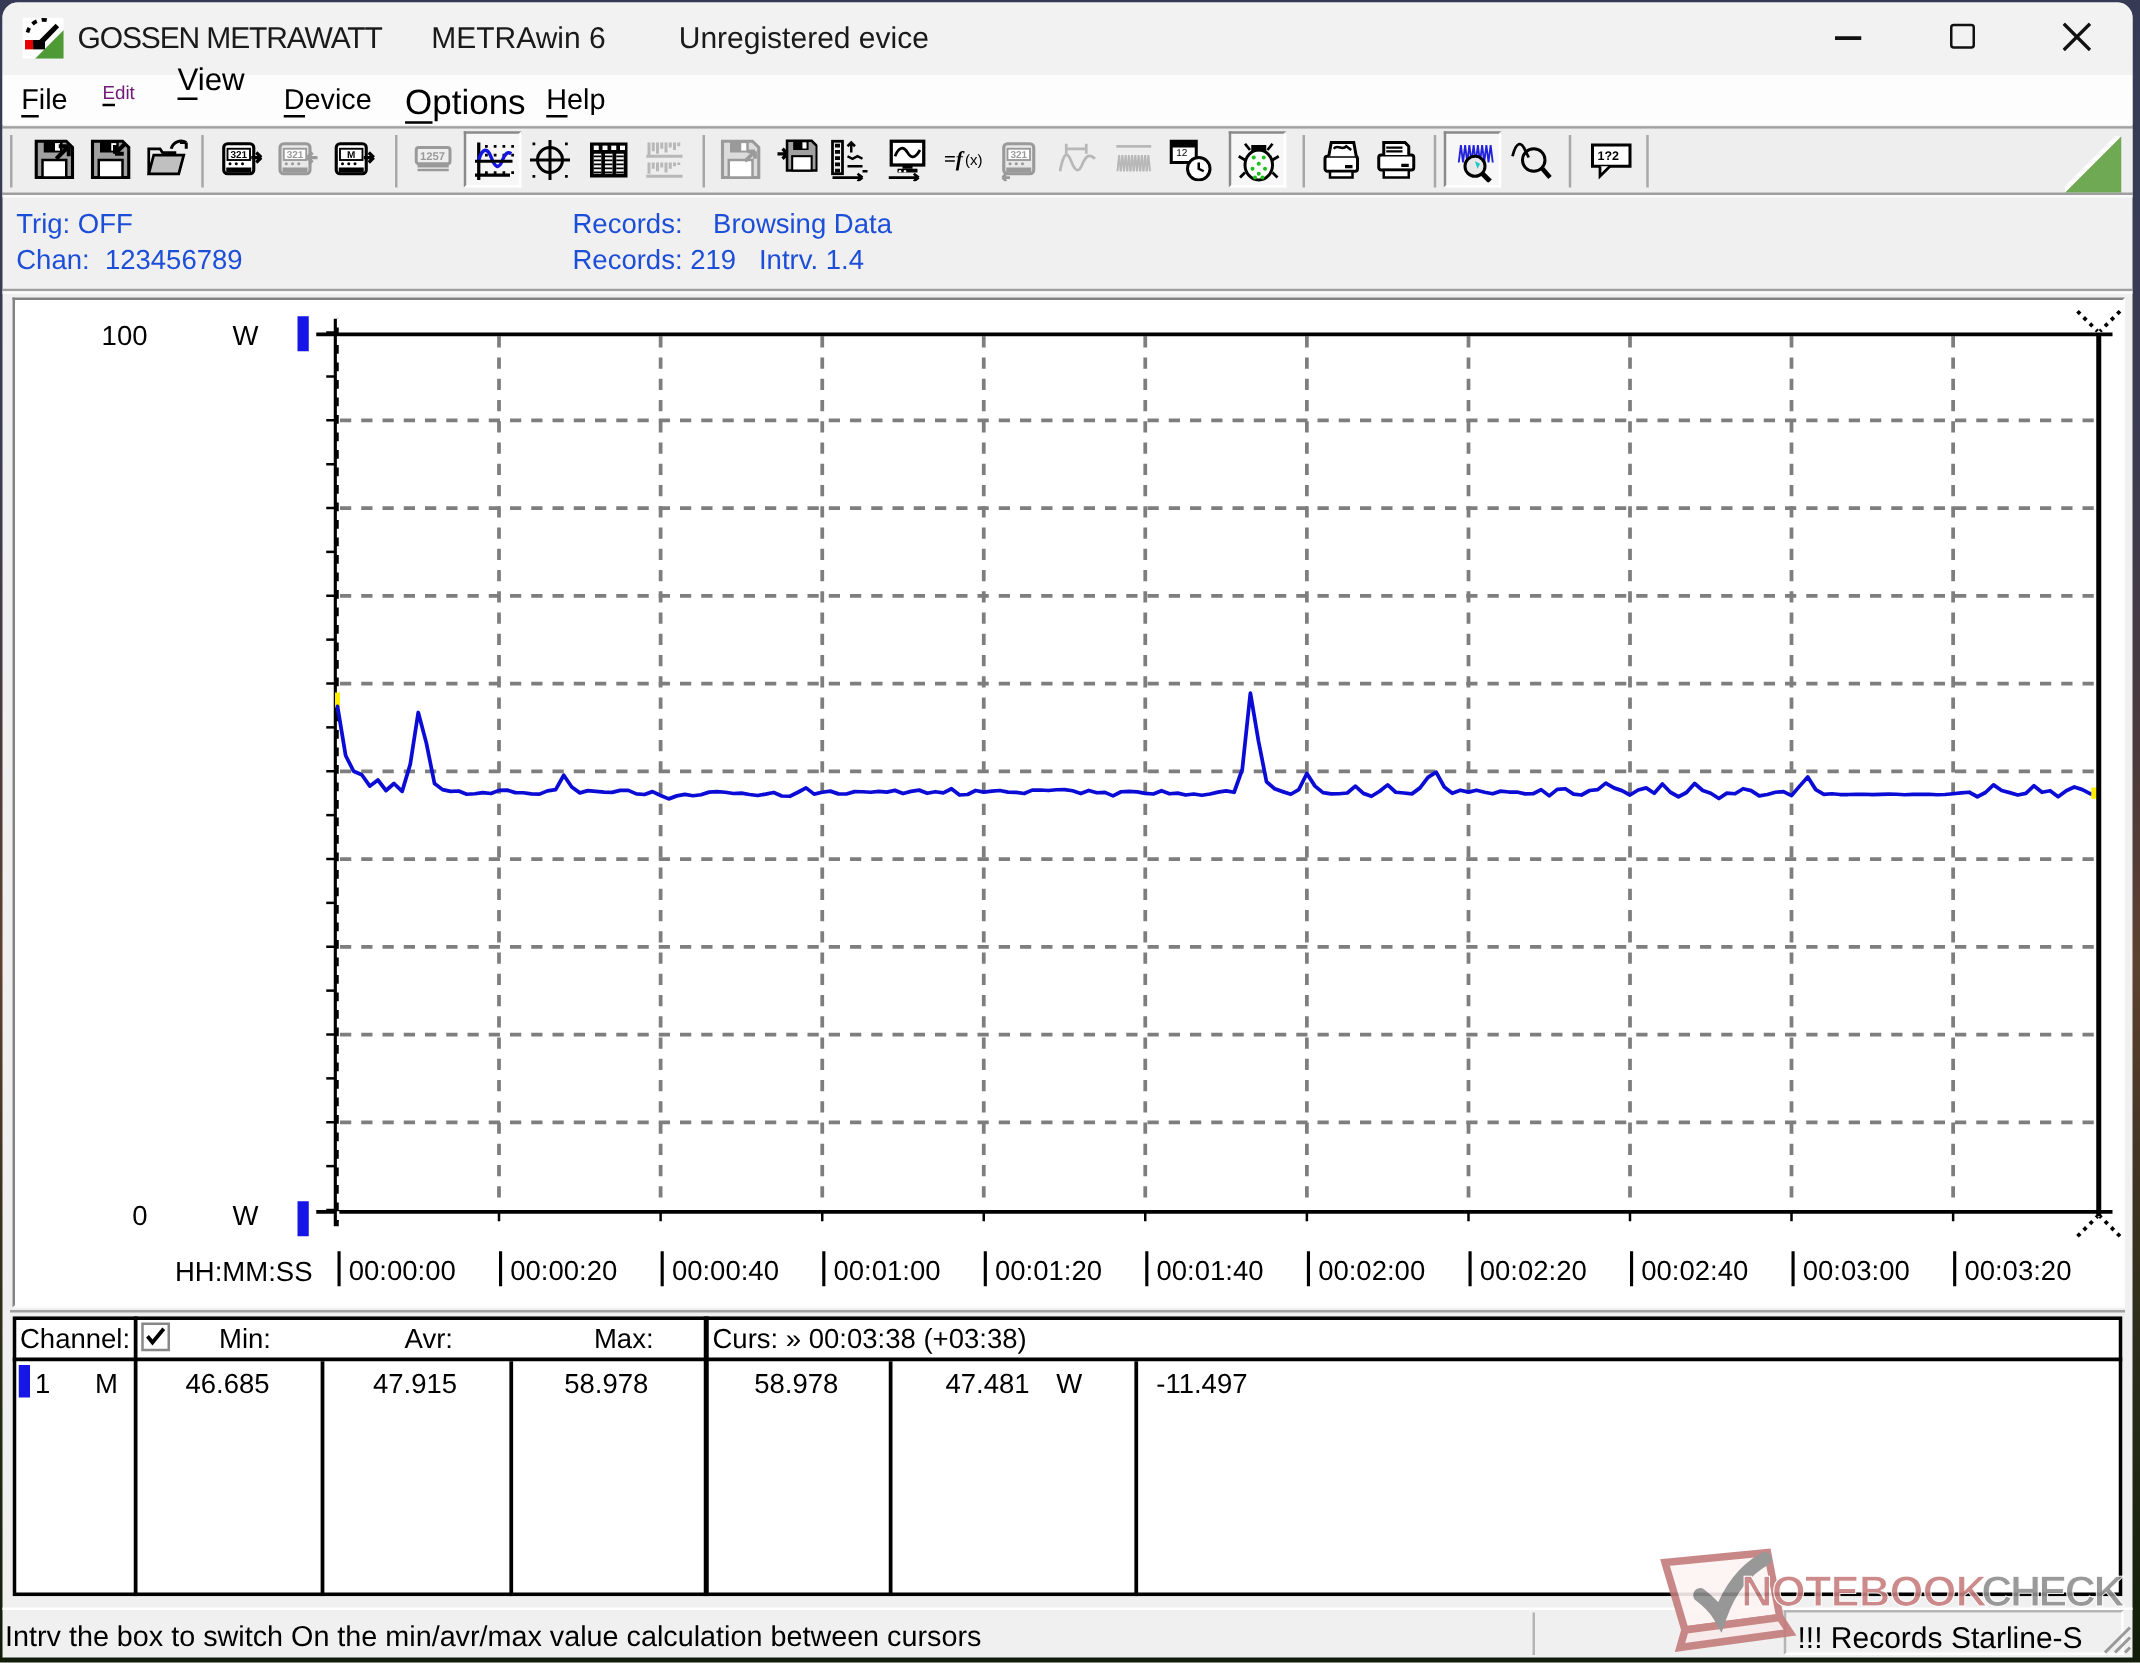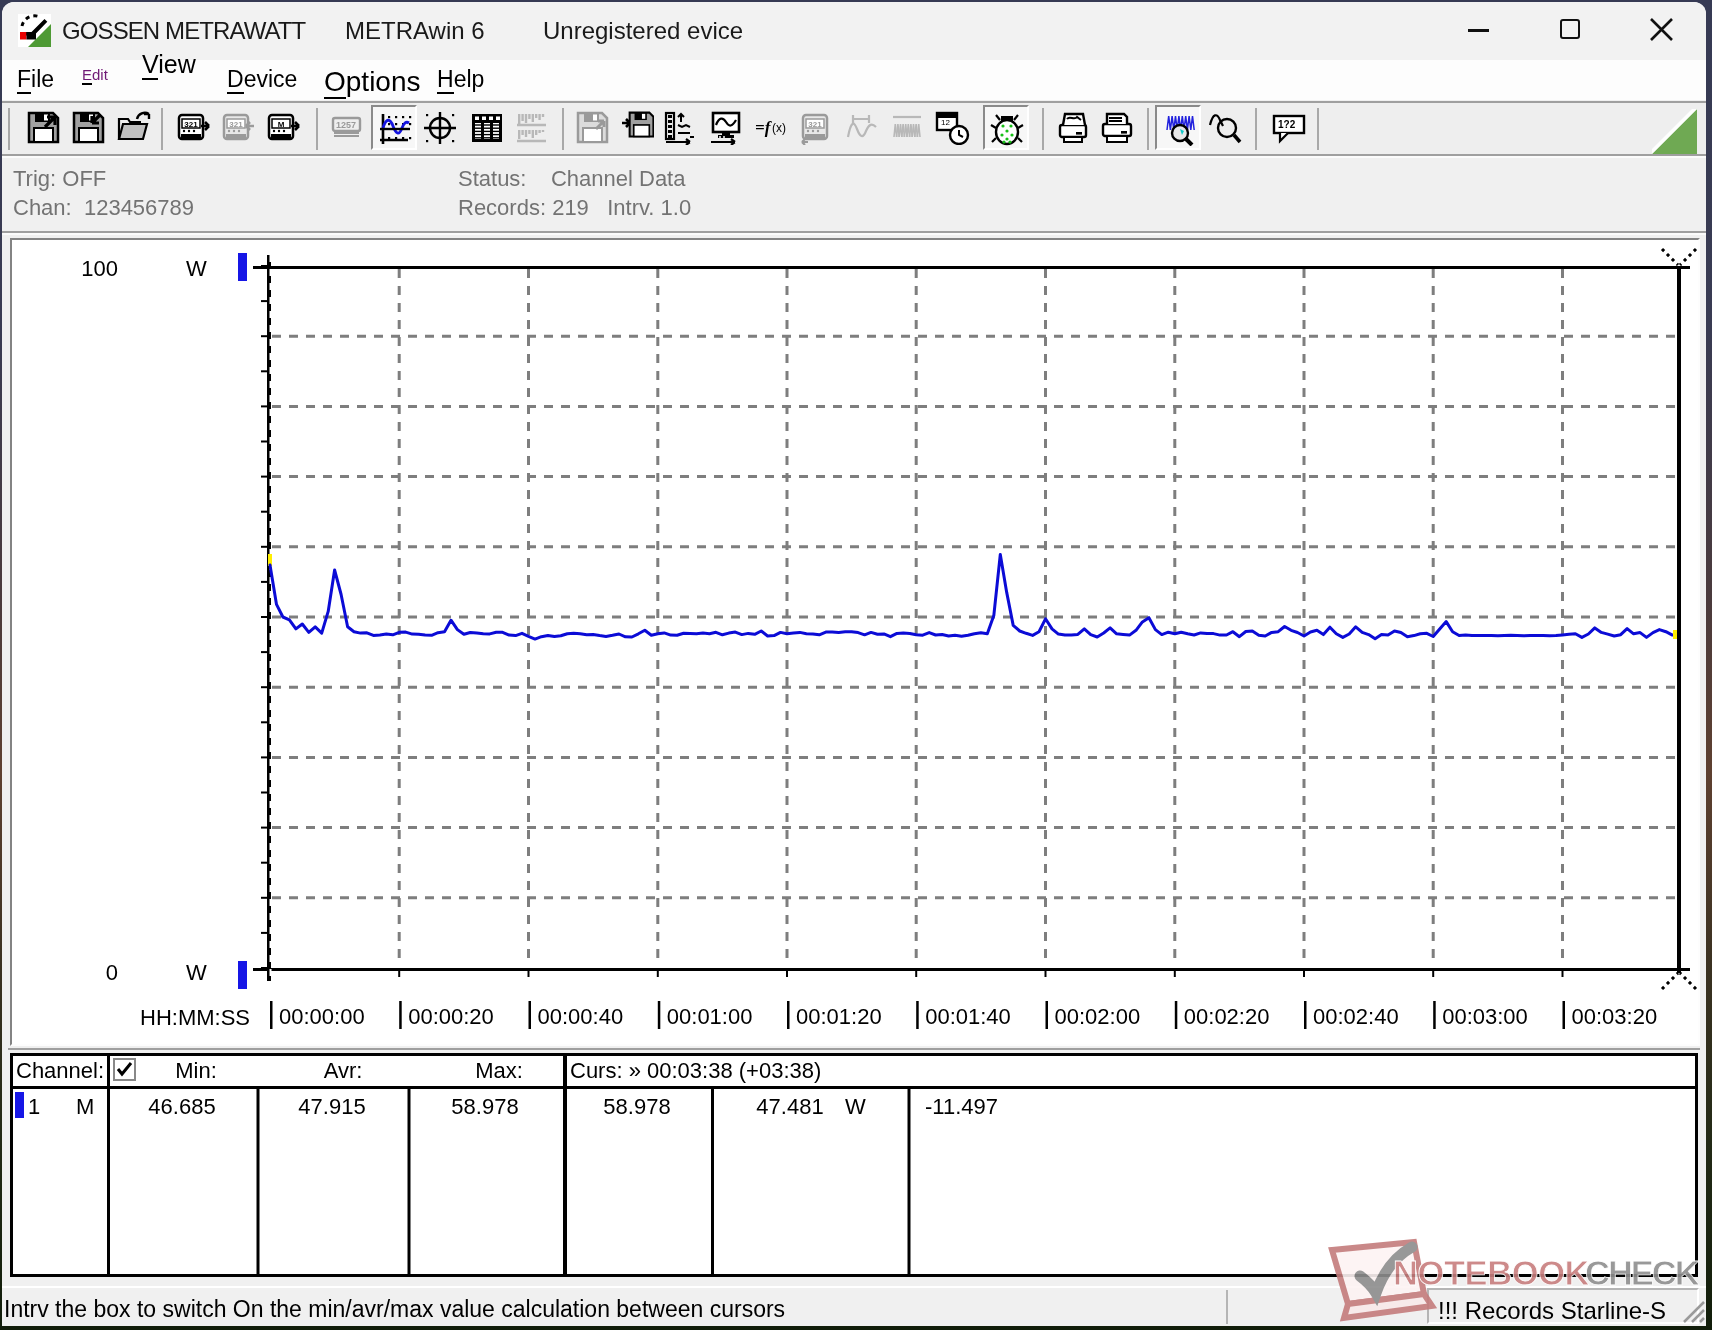--- a/index.html
+++ b/index.html
@@ -1,19 +1,19 @@
 <!DOCTYPE html>
 <html><head><meta charset="utf-8"><style>
 *{margin:0;padding:0;box-sizing:border-box}
 html,body{width:1712px;height:1330px;overflow:hidden}
 body{font-family:"Liberation Sans",sans-serif;position:relative;
 background:linear-gradient(180deg,#363a54 0%,#393b52 25%,#4a3a3c 45%,#5e4030 58%,#3c3222 72%,#232a16 86%,#111d0a 100%);}
 .abs{position:absolute}
 #win{position:absolute;left:2px;top:2px;width:1704px;height:1324px;background:#f0f0f0;border-radius:12px 12px 0 0;overflow:hidden}
-.t22{font-size:22px;color:#737373;white-space:pre}
+.t22{font-size:22px;color:#1d4ed8;white-space:pre}
 </style></head><body>
 <div id="win"></div>
 <div class="abs" style="left:2px;top:2px;width:1704px;height:58px;background:#f2f2f2;border-radius:12px 12px 0 0"></div>
 <svg class="abs" style="left:18px;top:14px" width="33" height="33" viewBox="0 0 33 33">
 <rect width="33" height="33" fill="#fff"></rect>
 <polygon points="10,33 33,10 33,33" fill="#4e9a34"></polygon>
 <path d="M3 18 L13.5 18 L26.5 5 L29.3 7.8 L16 21.5 L3 21.5 Z" fill="#000"></path>
 <rect x="2" y="18" width="6.5" height="7.5" fill="#e80000"></rect>
 <rect x="8.5" y="18" width="9.5" height="7.5" fill="#000"></rect>
 <path d="M4 12 A 13 13 0 0 1 22 3" fill="none" stroke="#000" stroke-width="3" stroke-dasharray="4 4"></path>
@@ -287,22 +287,22 @@
     <path d="M8 22 L8 30 L16 22" fill="#fff" stroke="#000" stroke-width="2.2"></path>
     <text x="6" y="17" font-size="10" font-weight="bold" fill="#000" font-family="Liberation Sans">1?2</text>
   </svg>
 <svg class="abs" style="left:1651px;top:107px" width="47" height="48" viewBox="0 0 47 48">
     <polygon points="1,47 46,47 46,2" fill="#6fa953"></polygon>
     <polygon points="1,47 46,2 41,2 1,42" fill="#fff" opacity="0.9"></polygon>
   </svg>
 
 <div class="abs t22" style="left:13px;top:166px">Trig: OFF</div>
 <div class="abs t22" style="left:13px;top:195px">Chan:  123456789</div>
-<div class="abs t22" style="left:458px;top:166px">Status:    Channel Data</div>
-<div class="abs t22" style="left:458px;top:195px">Records: 219   Intrv. 1.0</div>
+<div class="abs t22" style="left:458px;top:166px">Records:    Browsing Data</div>
+<div class="abs t22" style="left:458px;top:195px">Records: 219   Intrv. 1.4</div>
 <div class="abs" style="left:2px;top:231px;width:1704px;height:2px;background:#9f9f9f"></div>
 <div class="abs" style="left:2px;top:233px;width:1704px;height:2px;background:#fbfbfb"></div>
 <div class="abs" style="left:10px;top:238px;width:1690px;height:808px;background:#fff;border-top:2px solid #838383;border-left:2px solid #838383;border-right:2px solid #fdfdfd;border-bottom:2px solid #fdfdfd"></div>
 <svg class="abs" style="left:12px;top:240px" width="1686" height="804" viewBox="12 240 1686 804" font-family="Liberation Sans,sans-serif">
     <line x1="272" y1="336.2" x2="1677" y2="336.2" stroke="#7e7e7e" stroke-width="3" stroke-dasharray="9 8"></line>
     <line x1="272" y1="406.4" x2="1677" y2="406.4" stroke="#7e7e7e" stroke-width="3" stroke-dasharray="9 8"></line>
     <line x1="272" y1="476.6" x2="1677" y2="476.6" stroke="#7e7e7e" stroke-width="3" stroke-dasharray="9 8"></line>
     <line x1="272" y1="546.8" x2="1677" y2="546.8" stroke="#7e7e7e" stroke-width="3" stroke-dasharray="9 8"></line>
     <line x1="272" y1="617.0" x2="1677" y2="617.0" stroke="#7e7e7e" stroke-width="3" stroke-dasharray="9 8"></line>
     <line x1="272" y1="687.2" x2="1677" y2="687.2" stroke="#7e7e7e" stroke-width="3" stroke-dasharray="9 8"></line>

